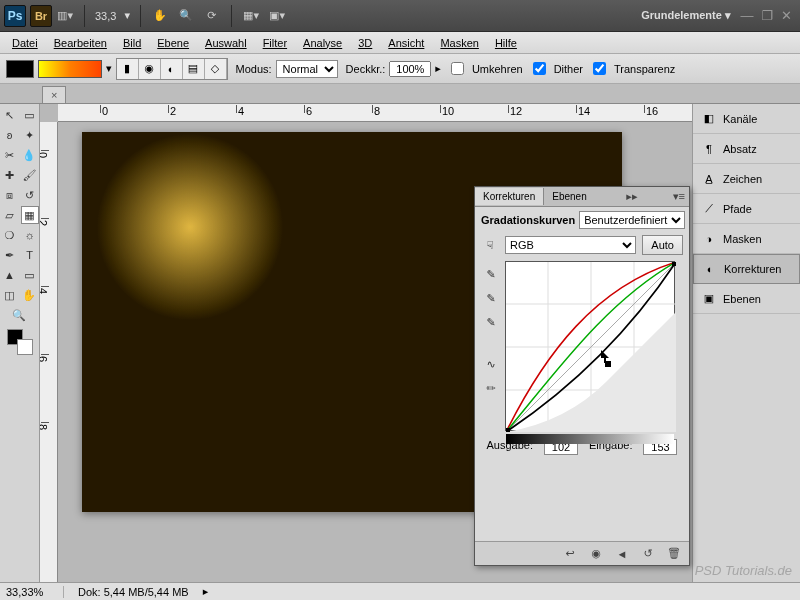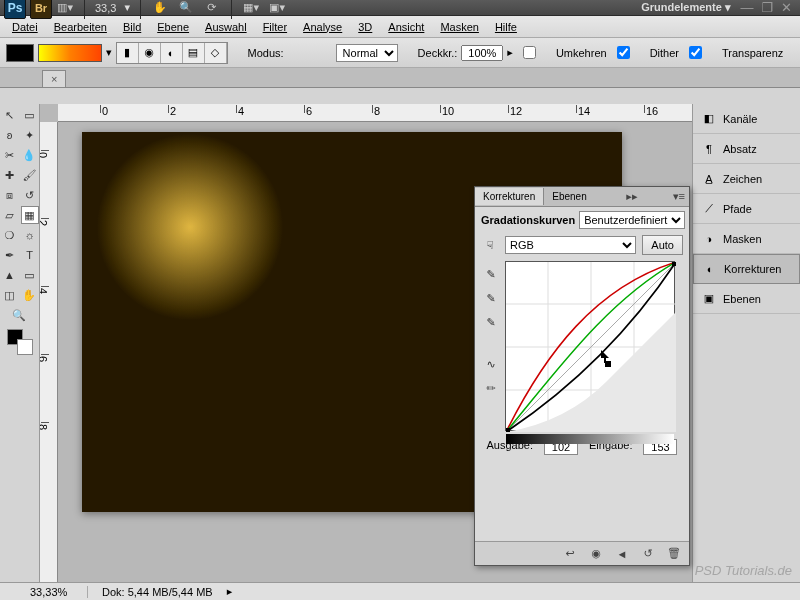--- a/index.html
+++ b/index.html
@@ -1,39 +1,39 @@
 <!DOCTYPE html>
 <html><head>
 <meta charset="utf-8">
 <style>
 * { box-sizing: border-box; margin: 0; padding: 0; font-family: "Segoe UI", Tahoma, sans-serif; font-size: 11px; }
 body { background: #d4d4d4; width: 800px; height: 600px; overflow: hidden; position: relative; }
 
 
-.appbar { height: 16px; background: linear-gradient(#5a5a5a,#464646); display: flex; align-items: center; padding: 0 4px; border-bottom: 1px solid #2a2a2a; }
+.appbar { height: 32px; background: linear-gradient(#5a5a5a,#464646); display: flex; align-items: center; padding: 0 4px; border-bottom: 1px solid #2a2a2a; }
 .appbar .ps-icon { width: 22px; height: 22px; background:#0a3a5c; color:#9fdcff; font-weight:bold; font-size:12px; display:flex; align-items:center; justify-content:center; border:1px solid #111; border-radius:2px; }
 .appbar .br-icon { width: 22px; height: 22px; background:#3a2a0a; color:#e8c070; font-weight:bold; font-size:11px; display:flex; align-items:center; justify-content:center; border:1px solid #111; border-radius:2px; margin-left:4px; }
 .appbar .sep { width:1px; height:22px; background:#2a2a2a; margin:0 6px; }
 .appbar .zoom { color:#ddd; padding:0 4px; }
 .appbar .tool { width:22px; height:22px; display:flex; align-items:center; justify-content:center; color:#ccc; margin:0 2px; cursor:pointer; }
 .appbar .spacer { flex:1; }
 .appbar .workspace { color:#ddd; font-weight:bold; padding:0 6px; }
 .appbar .winbtn { color:#999; padding:0 4px; font-size:13px; cursor:pointer;}
 
 
 .menubar { height:22px; background: linear-gradient(#e8e8e8,#d8d8d8); display:flex; align-items:center; padding:0 4px; border-bottom:1px solid #aaa; }
 .menubar span { padding: 3px 8px; cursor:pointer;text-decoration:underline; }
 
 
 .optbar { height:30px; background: linear-gradient(#e4e4e4,#d2d2d2); display:flex; align-items:center; padding:0 4px; border-bottom:1px solid #aaa; gap:4px;}
 .grad-preview { width:64px; height:18px; background:linear-gradient(to right,#ffff00,#ff7f00,#ff4400); border:1px solid #555; }
 .gradtype { display:flex; border:1px solid #888; }
 .gradtype div { width:22px; height:20px; background:#eee; border-right:1px solid #aaa; display:flex; align-items:center; justify-content:center; }
-.optbar label { margin-left:16px; }
-.optbar select, .optbar input[type=text] { height:18px; border:1px solid #888; background:#fff; padding:0 2px;margin-left:48px; }
+.optbar label { margin-left:4px; }
+.optbar select, .optbar input[type=text] { height:18px; border:1px solid #888; background:#fff; padding:0 2px; }
 .optbar .opacity { width:42px; text-align:center;}
 .optbar input[type=checkbox]{margin-left:6px;}
 .optbar .swatch{width:28px;height:18px;border:1px solid #666;background:#000;margin-left:2px;}
 
 
 .tabbar { height:20px; background:#bdbdbd; display:flex; align-items:flex-end; padding-left:42px; border-bottom:1px solid #888;}
 .tabbar .tab { background:#d8d8d8; padding:2px 8px; border:1px solid #888; border-bottom:none; font-size:10px; display:flex; align-items:center; gap:6px;}
 .tabbar .tab .x{cursor:pointer;color:#555;}
 
 
@@ -85,21 +85,21 @@
 .curves .graph{width:170px;height:170px;background:#fff;border:1px solid #555;position:relative;}
 .curves .iorow{display:flex;justify-content:space-around;padding:4px 6px;}
 .curves .iorow input{width:34px;height:16px;border:1px solid #888;text-align:center;}
 .curves .footer{position:absolute;bottom:0;left:0;right:0;height:24px;border-top:1px solid #999;background:#cfcfcf;display:flex;align-items:center;justify-content:flex-end;gap:8px;padding:0 6px;}
 .curves .footer div{width:18px;height:18px;display:flex;align-items:center;justify-content:center;color:#444;cursor:pointer;}
 .gradbar{position:absolute;height:10px;background:linear-gradient(to right,#000,#fff);}
 .gradbar.h{left:0;right:0;bottom:-14px;}
 
 
 .status{position:absolute;bottom:0;left:0;right:0;height:18px;background:#e0e0e0;border-top:1px solid #999;display:flex;align-items:center;padding:0 6px;font-size:10px;gap:14px;}
-.status .zoomval{width:58px;border-right:1px solid #aaa;margin-left:24px;}
+.status .zoomval{width:58px;border-right:1px solid #aaa;}
 
 
 .watermark{position:absolute;right:8px;bottom:22px;color:rgba(120,120,120,0.5);font-size:13px;font-style:italic;pointer-events:none;}
 </style>
 </head>
 <body>
 
 <div class="appbar">
   <div class="ps-icon">Ps</div>
   <div class="br-icon">Br</div>

